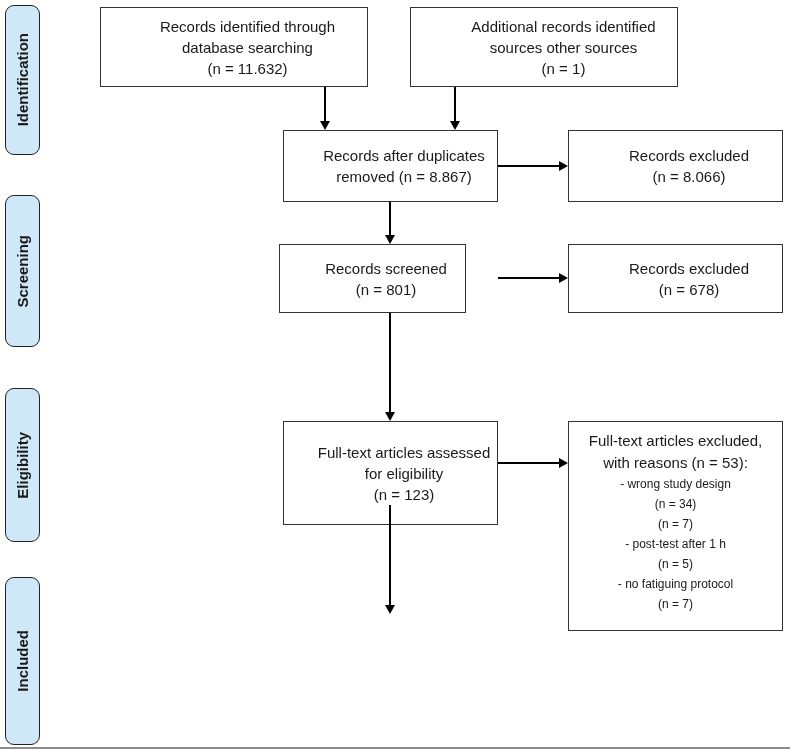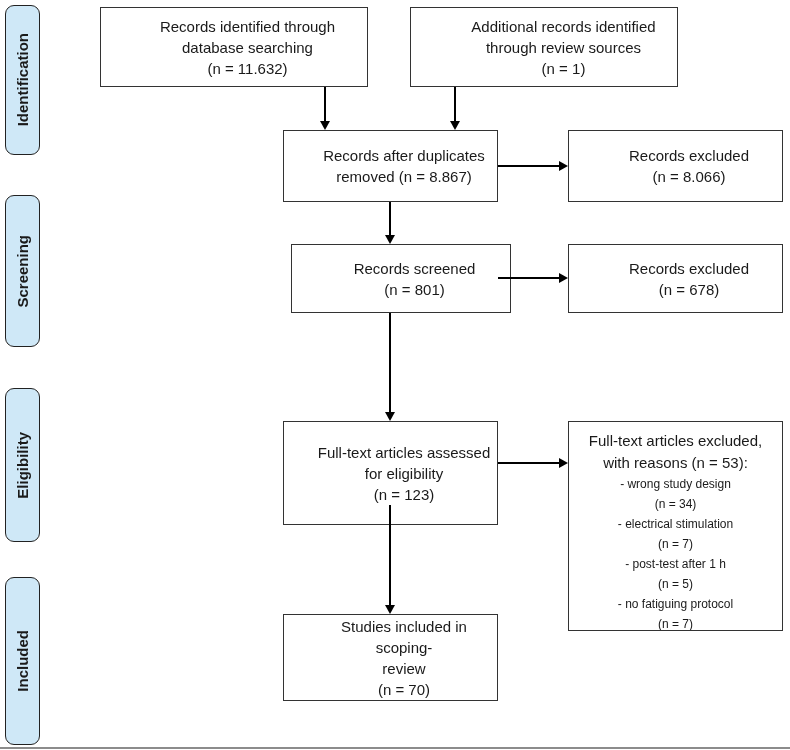--- a/index.html
+++ b/index.html
@@ -112,65 +112,59 @@
     <span class="stage-label">Included</span>
   </div>
 
   <div class="fbox" style="left:100px;top:7px;width:268px;height:80px;">
     <span class="line">Records identified through</span>
     <span class="line">database searching</span>
     <span class="line">(n = 11.632)</span>
   </div>
   <div class="fbox" style="left:410px;top:7px;width:268px;height:80px;padding-left:12px;">
     <span class="line">Additional records identified</span>
-    <span class="line">through review sources</span>
+    <span class="line">sources other sources</span>
     <span class="line">(n = 1)</span>
   </div>
 
   <div class="fbox" style="left:283px;top:130px;width:215px;height:72px;">
     <span class="line">Records after duplicates</span>
     <span class="line">removed (n = 8.867)</span>
   </div>
   <div class="fbox" style="left:568px;top:130px;width:215px;height:72px;">
     <span class="line">Records excluded</span>
     <span class="line">(n = 8.066)</span>
   </div>
 
-  <div class="fbox" style="left:291px;top:244px;width:220px;height:69px;">
+  <div class="fbox" style="left:279px;top:244px;width:187px;height:69px;">
     <span class="line">Records screened</span>
     <span class="line">(n = 801)</span>
   </div>
   <div class="fbox" style="left:568px;top:244px;width:215px;height:69px;">
     <span class="line">Records excluded</span>
     <span class="line">(n = 678)</span>
   </div>
 
   <div class="fbox" style="left:283px;top:421px;width:215px;height:104px;">
     <span class="line">Full-text articles assessed</span>
     <span class="line">for eligibility</span>
     <span class="line">(n = 123)</span>
   </div>
   <div class="fbox reasons-box" style="left:568px;top:421px;width:215px;height:210px;">
     <span class="reason-heading">Full-text articles excluded,</span>
     <span class="reason-heading">with reasons (n = 53):</span>
     <span class="reason-item">- wrong study design</span>
     <span class="reason-item">(n = 34)</span>
-    <span class="reason-item">- electrical stimulation</span>
     <span class="reason-item">(n = 7)</span>
     <span class="reason-item">- post-test after 1 h</span>
     <span class="reason-item">(n = 5)</span>
     <span class="reason-item">- no fatiguing protocol</span>
     <span class="reason-item">(n = 7)</span>
   </div>
 
-  <div class="fbox" style="left:283px;top:614px;width:215px;height:87px;">
-    <span class="line">Studies included in scoping-</span>
-    <span class="line">review</span>
-    <span class="line">(n = 70)</span>
-  </div>
 
   <div class="varrow" style="left:320px;top:87px;height:43px;">
     <div class="shaft"></div>
     <div class="head-down"></div>
   </div>
   <div class="varrow" style="left:450px;top:87px;height:43px;">
     <div class="shaft"></div>
     <div class="head-down"></div>
   </div>
   <div class="varrow" style="left:385px;top:202px;height:42px;">

